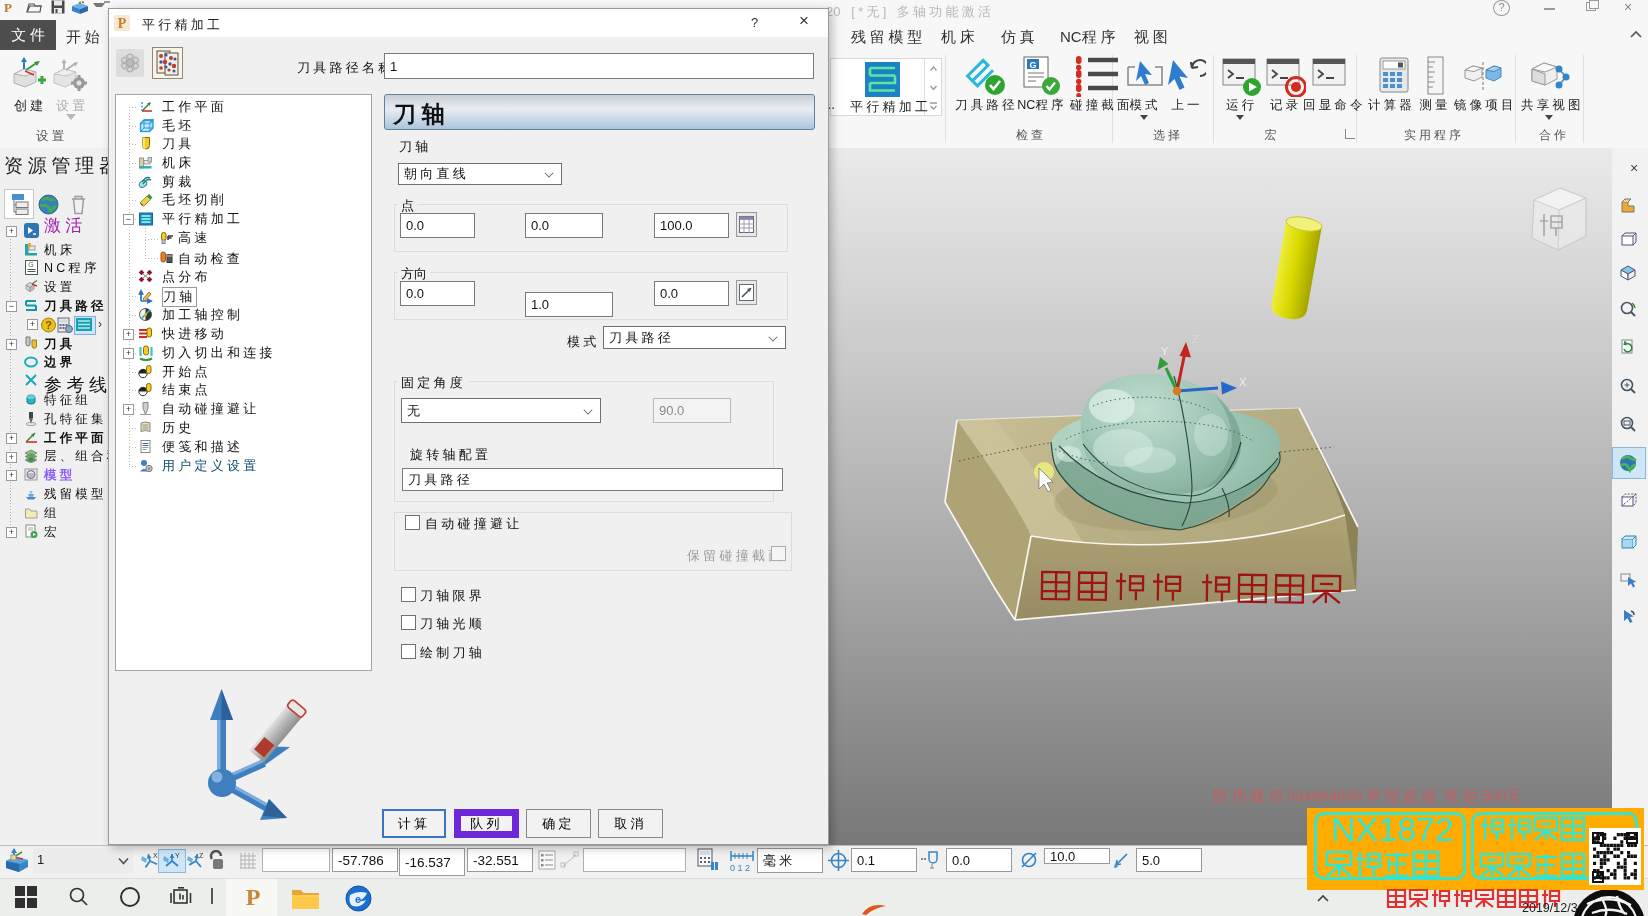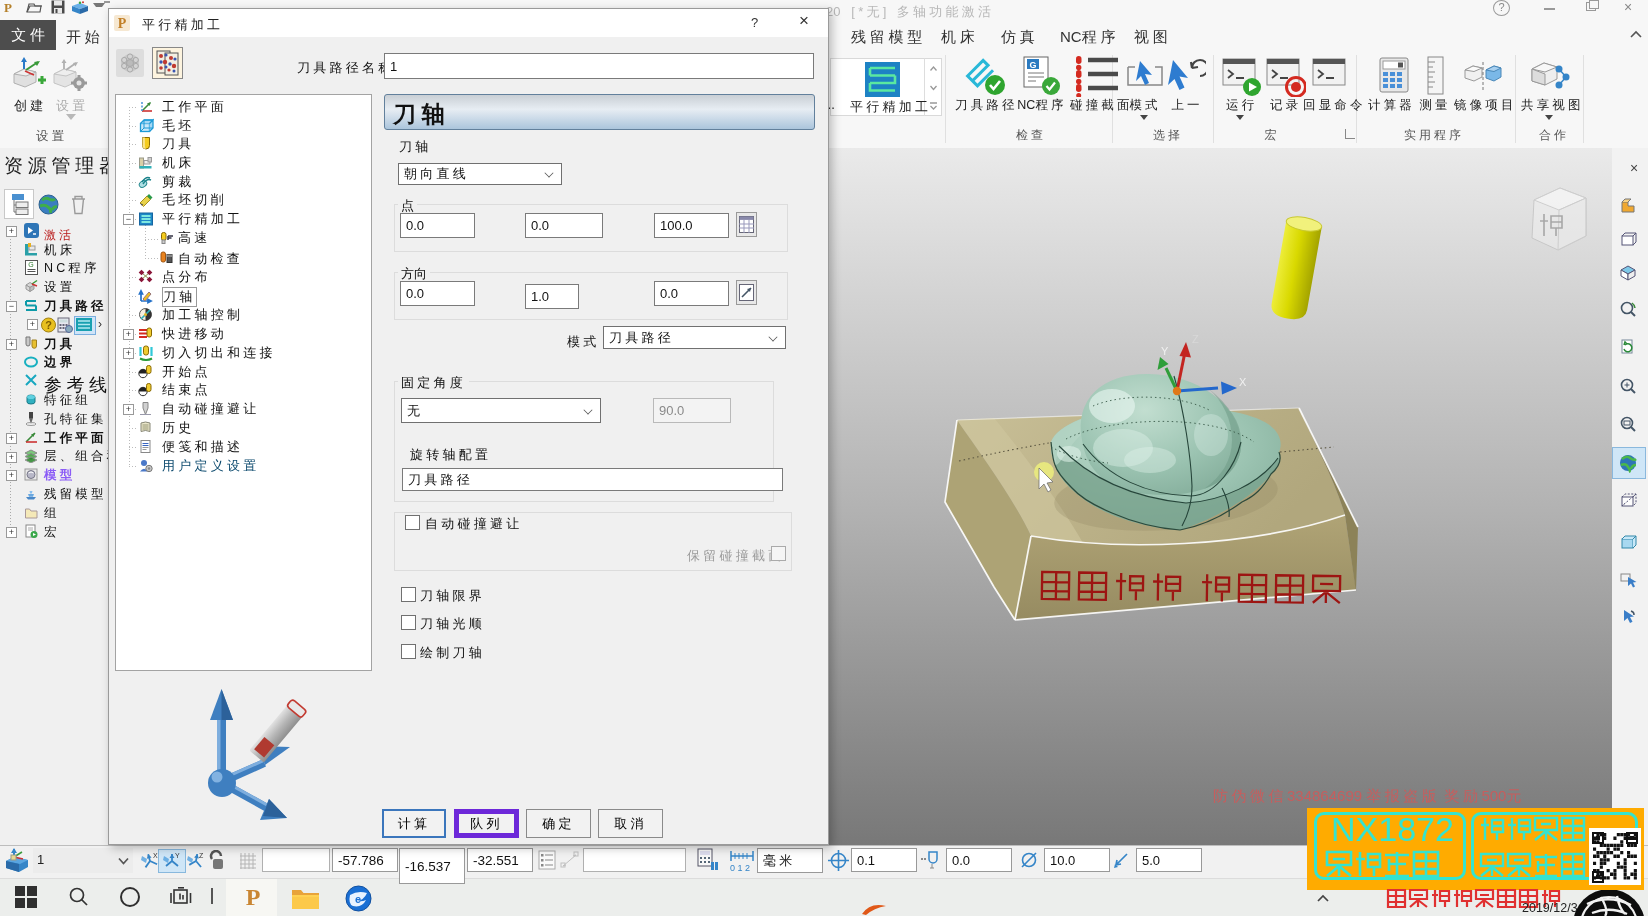--- a/index.html
+++ b/index.html
@@ -257,21 +257,21 @@
         <path d="M2 5 h13 M5 5 v-2.5 h7 v2.5 M3.5 5 l1.5 14.5 h7 L13.5 5"></path>
       </g>
     </svg>
     <div class="a" style="left:10px;top:236px;width:1px;height:300px;background:repeating-linear-gradient(#aaa 0 1px,transparent 1px 3px);z-index:2"></div>
     <div class="a" style="left:6px;top:226px;width:9px;height:9px;background:#fff;border:1px solid #999;font-size:9px;line-height:8px;text-align:center;color:#333;z-index:2">+</div>
     <svg class="a" style="left:24px;top:223px;z-index:2" width="15" height="15" viewBox="0 0 15 15">
       <rect x="0" y="0" width="15" height="15" rx="3" fill="#2e75b6"></rect>
       <path d="M4 4 l5 3.5 -5 3.5 z" fill="#fff"></path>
       <line x1="9" y1="11" x2="12" y2="11" stroke="#fff" stroke-width="1.5"></line>
     </svg>
-    <div class="a" style="left:44px;top:227px;font-size:12px;color:#b91c1c;font-weight:normal;white-space:nowrap;z-index:2"><span class="cj">激活</span></div>
+    <div class="a" style="left:44px;top:214px;font-size:17px;color:#a21caf;font-weight:normal;white-space:nowrap;z-index:2"><span class="cj">激活</span></div>
     <svg class="a" style="left:24px;top:242px;z-index:2" width="15" height="15" viewBox="0 0 15 15">
       <rect x="1" y="2" width="3.5" height="11" fill="#2aa0a8"></rect>
       <rect x="1" y="11" width="12" height="2.5" fill="#2aa0a8"></rect>
       <rect x="5" y="4" width="6" height="4" fill="#e8e8e8" stroke="#999"></rect>
       <rect x="4" y="1" width="3" height="4" fill="#e8b020"></rect>
     </svg>
     <div class="a" style="left:44px;top:242px;font-size:12.5px;color:#111;font-weight:normal;white-space:nowrap;z-index:2"><span class="cj">机床</span></div>
     <svg class="a" style="left:24px;top:260px;z-index:2" width="15" height="15" viewBox="0 0 15 15">
       <rect x="1.5" y="0.5" width="12" height="14" fill="#fff" stroke="#555"></rect>
       <text x="7" y="7" font-size="7" fill="#2a7a2a" text-anchor="middle" font-family="Liberation Sans">G</text>
@@ -611,21 +611,21 @@
       <path d="M5 9 a5 5 0 1 1 9 -3" fill="none" stroke="#555" stroke-width="2.5"></path>
       <rect x="6" y="9" width="10" height="10" rx="2" fill="#777"></rect>
     </svg>
     <svg class="a" style="left:239px;top:852px;z-index:2" width="18" height="18" viewBox="0 0 18 18">
       <g stroke="#b5b5b5">
         <path d="M1 4h16M1 8h16M1 12h16M1 16h16M2 1v16M6 1v16M10 1v16M14 1v16"></path>
       </g>
     </svg>
     <div class="fld" style="left:262px;top:848px;width:68px;height:24px;border-color:#b0b0b0;z-index:2"></div>
     <div class="fld" style="left:332px;top:848px;width:66px;height:24px;border-color:#999;z-index:2;font-size:13.5px">-57.786</div>
-    <div class="fld" style="left:399px;top:848px;width:66px;height:36px;border-color:#999;z-index:2;font-size:13.5px">-16.537</div>
+    <div class="fld" style="left:399px;top:848px;width:66px;height:28px;border-color:#999;z-index:2;font-size:13.5px">-16.537</div>
     <div class="fld" style="left:467px;top:848px;width:66px;height:24px;border-color:#999;z-index:2;font-size:13.5px">-32.551</div>
     <svg class="a" style="left:538px;top:850px;z-index:2" width="18" height="20" viewBox="0 0 18 20">
       <rect x="1" y="1" width="16" height="18" fill="#fafafa" stroke="#aaa"></rect>
       <g stroke="#888">
         <line x1="7" y1="5" x2="15" y2="5"></line>
         <line x1="7" y1="10" x2="15" y2="10"></line>
         <line x1="7" y1="15" x2="15" y2="15"></line>
       </g>
       <g fill="#888">
         <rect x="3" y="4" width="2.5" height="2.5"></rect>
@@ -678,21 +678,21 @@
         <rect x="1" y="8" width="2" height="2"></rect>
         <rect x="4" y="8" width="2" height="2"></rect>
       </g>
       <path d="M12 14 v4 M10 18 h4" stroke="#888"></path>
     </svg>
     <div class="fld" style="left:946px;top:848px;width:66px;height:24px;border-color:#999;z-index:2">0.0</div>
     <svg class="a" style="left:1019px;top:850px;z-index:2" width="20" height="20" viewBox="0 0 20 20">
       <circle cx="10" cy="10" r="6.5" fill="none" stroke="#3585c8" stroke-width="1.6"></circle>
       <line x1="3" y1="17" x2="17" y2="3" stroke="#3585c8" stroke-width="1.6"></line>
     </svg>
-    <div class="fld" style="left:1044px;top:848px;width:66px;height:24px;border-color:#999;z-index:2">10.0</div>
+    <div class="fld" style="left:1044px;top:848px;width:66px;height:16px;border-color:#999;z-index:2">10.0</div>
     <svg class="a" style="left:1111px;top:851px;z-index:2" width="20" height="20" viewBox="0 0 20 20">
       <path d="M16 3 L5 14 M5 14 l1-5 M5 14 l5-1" stroke="#3585c8" stroke-width="1.7" fill="none"></path>
       <path d="M3 17 l4-1 -3-3z" fill="#3585c8"></path>
     </svg>
     <div class="fld" style="left:1136px;top:848px;width:66px;height:24px;border-color:#999;z-index:2">5.0</div>
   </div>
 
 <div class="a" style="left:0;top:845px;width:1648px;height:33px;background:#f1f1f1;border-top:1px solid #bdbdbd;box-sizing:border-box"></div>
 
 <div class="a" style="left:0;top:878px;width:1648px;height:38px;background:#eceeec;border-top:1px solid #dcdcdc;box-sizing:border-box"></div>
@@ -1068,21 +1068,21 @@
         <line x1="5" y1="4" x2="5" y2="17"></line>
         <line x1="10" y1="4" x2="10" y2="17"></line>
         <line x1="0" y1="8" x2="15" y2="8"></line>
         <line x1="0" y1="12" x2="15" y2="12"></line>
       </g>
     </svg>
 
  <div class="gb" style="left:285px;top:263px;width:394px;height:48px"></div>
  <div class="gl" style="left:289px;top:256px">方向</div>
  <div class="fld" style="left:291px;top:272px;width:75px;height:25px">0.0</div>
- <div class="fld" style="left:416px;top:275px;width:54px;height:25px">1.0</div>
+ <div class="fld" style="left:416px;top:283px;width:88px;height:25px">1.0</div>
  <div class="fld" style="left:545px;top:272px;width:75px;height:25px">0.0</div>
  <div class="a" style="left:627px;top:271px;width:21px;height:25px;background:#e8e8e8;border:1px solid #999;box-sizing:border-box"></div>
  <svg class="a" style="left:630px;top:275px" width="15" height="17" viewBox="0 0 15 17">
       <rect x="0.5" y="0.5" width="14" height="16" fill="#fff" stroke="#667"></rect>
       <line x1="3" y1="13" x2="12" y2="4" stroke="#456" stroke-width="1.6"></line>
       <path d="M12 4 l-4 1 3 3 z" fill="#456"></path>
     </svg>
 
  <div class="a cj" style="left:458px;top:324px;font-size:13px;color:#111">模式</div>
  <div class="sel" style="left:494px;top:317px;width:183px;height:23px">
@@ -1146,21 +1146,21 @@
   <g transform="rotate(40 58 92)">
    <rect x="49" y="10" width="19" height="60" rx="2" fill="url(#toolg)"></rect>
    <rect x="52" y="50" width="13" height="16" fill="#b03a30"></rect>
    <rect x="49" y="3" width="19" height="9" rx="3" fill="#e8e8e8" stroke="#c23a30" stroke-width="1.6"></rect>
   </g>
  </svg>
 
  <div class="a" style="left:273px;top:800px;width:64px;height:29px;background:#f2f2f2;border:2px solid #3b76bc;box-sizing:border-box;font-size:13px;display:flex;align-items:center;justify-content:center">
       <span class="cj">计算</span>
     </div>
- <div class="a" style="left:345px;top:800px;width:65px;height:29px;background:#f2f2f2;border:5px solid #6d28d9;box-sizing:border-box;font-size:13px;display:flex;align-items:center;justify-content:center">
+ <div class="a" style="left:345px;top:800px;width:65px;height:29px;background:#f2f2f2;border:7px solid #6d28d9;box-sizing:border-box;font-size:13px;display:flex;align-items:center;justify-content:center">
       <span class="cj">队列</span>
     </div>
  <div class="a" style="left:417px;top:800px;width:65px;height:29px;background:#f2f2f2;border:1px solid #8a8a8a;box-sizing:border-box;font-size:13px;display:flex;align-items:center;justify-content:center">
       <span class="cj">确定</span>
     </div>
  <div class="a" style="left:489px;top:800px;width:65px;height:29px;background:#f2f2f2;border:1px solid #8a8a8a;box-sizing:border-box;font-size:13px;display:flex;align-items:center;justify-content:center">
       <span class="cj">取消</span>
     </div>
 </div>
 

